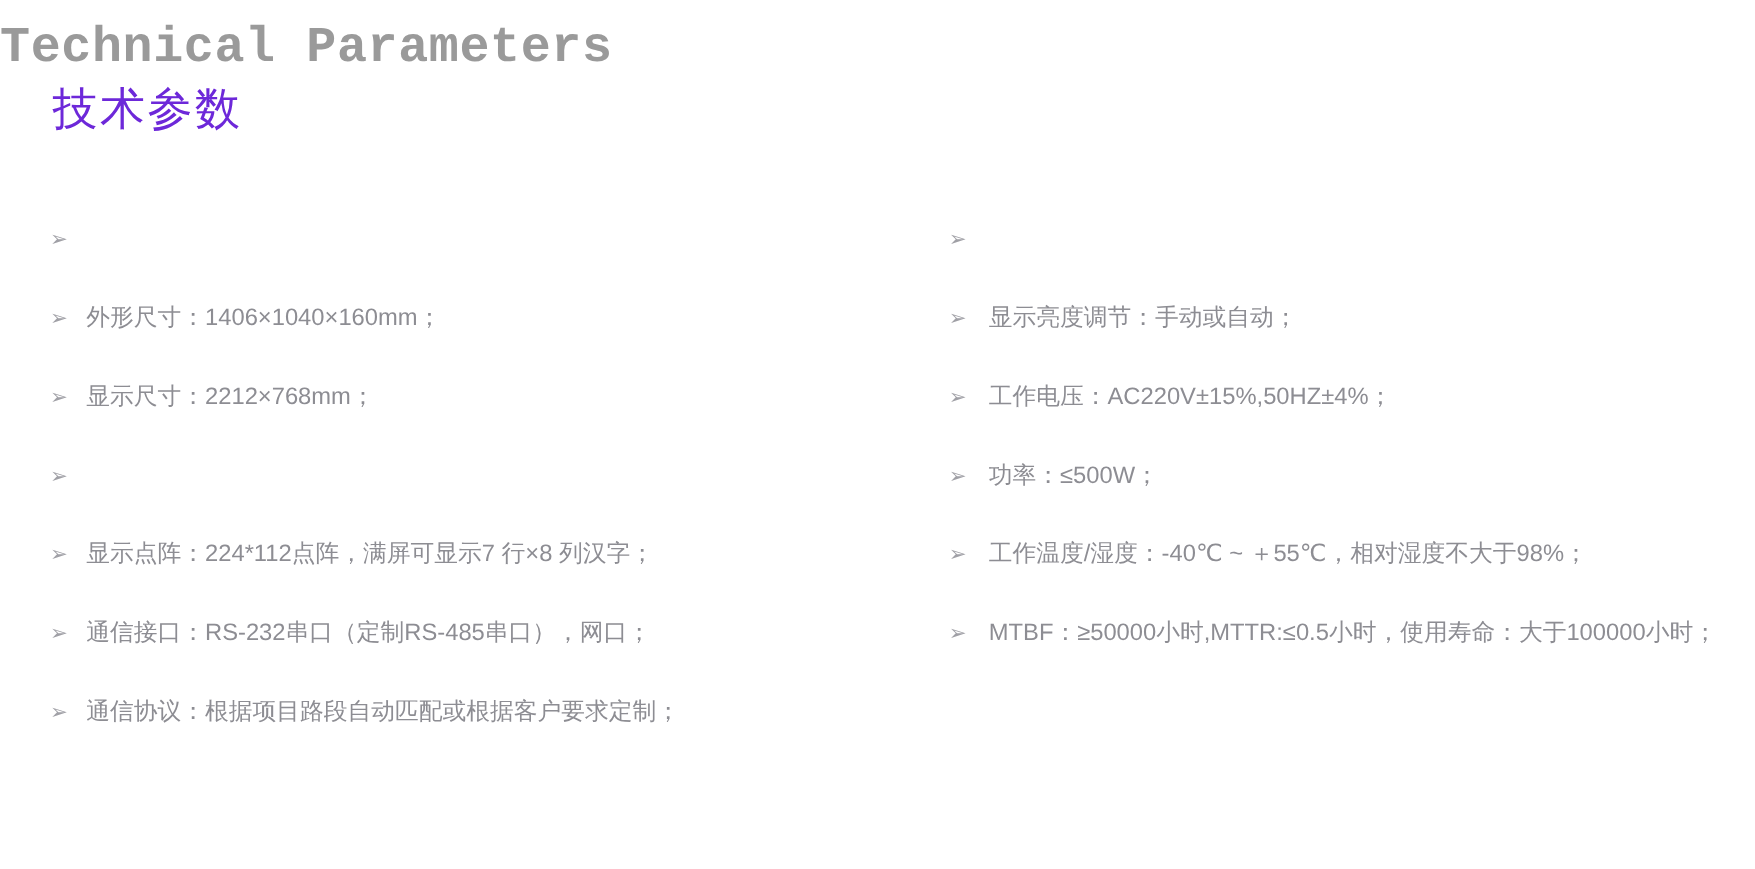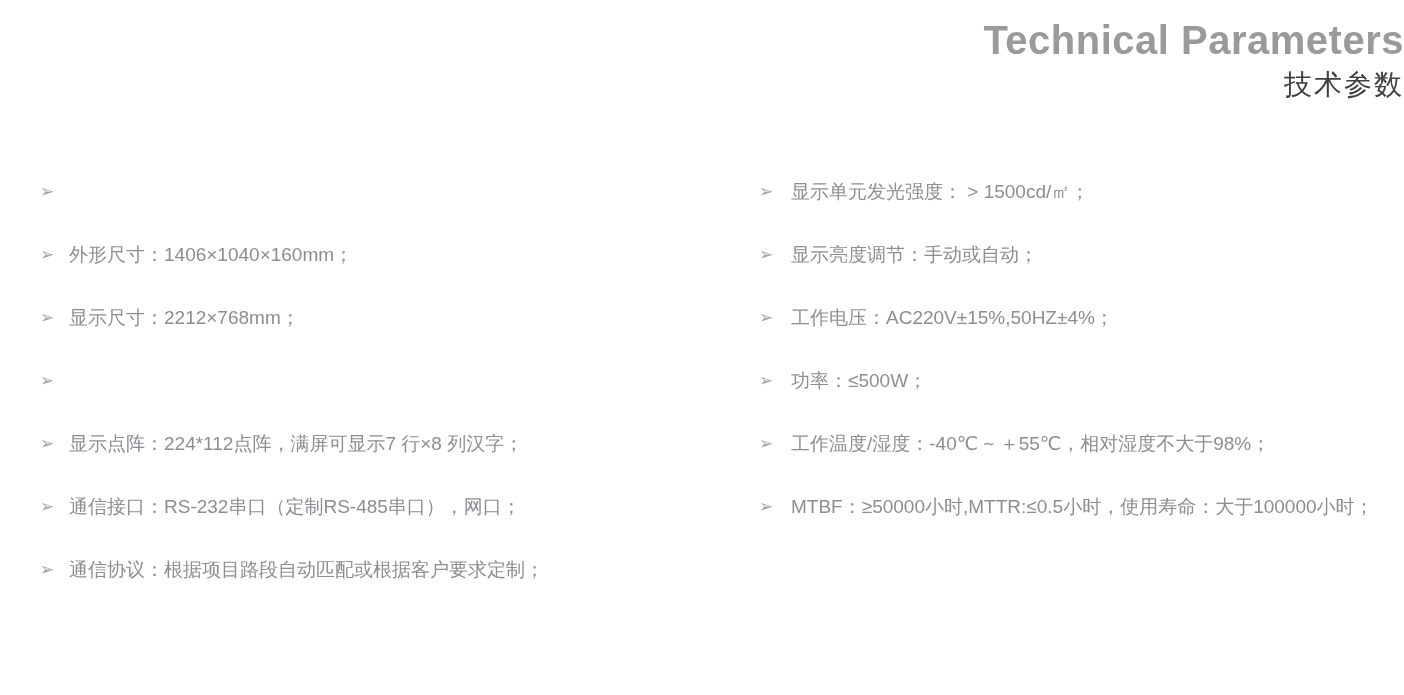--- a/index.html
+++ b/index.html
@@ -16,37 +16,39 @@
   .page {
     position: relative;
     width: 1404px;
     height: 695px;
     background: #ffffff;
   }
 
   
   .header {
     padding-top: 16px;
-    text-align: right;
+    text-align: left;
+    font-family: Liberation Mono, monospace;
   }
   .title-en {
     font-size: 40px;
     font-weight: bold;
     color: #9a9a9a;
     letter-spacing: 0.5px;
     line-height: 1.22;
     margin: 0;
   }
   .title-cn {
-    font-size: 28px;
+    font-size: 36px;
     font-weight: normal;
-    color: #404040;
+    color: #6d28d9;
     letter-spacing: 2px;
     line-height: 1.3;
     margin: 2px 0 0 0;
+    padding-left: 42px;
   }
 
   
   .columns {
     position: absolute;
     top: 178px;
     left: 0;
     width: 1404px;
     display: flex;
   }
@@ -138,21 +140,20 @@
         <span class="marker">➢</span>
         <span class="text">通信协议：根据项目路段自动匹配或根据客户要求定制；</span>
       </div>
 
     </div>
 
     <div class="col col-right">
 
       <div class="spec-item">
         <span class="marker">➢</span>
-        <span class="text">显示单元发光强度： &gt; 1500cd/㎡；</span>
       </div>
 
       <div class="spec-item">
         <span class="marker">➢</span>
         <span class="text">显示亮度调节：手动或自动；</span>
       </div>
 
       <div class="spec-item">
         <span class="marker">➢</span>
         <span class="text">工作电压：AC220V±15%,50HZ±4%；</span>

